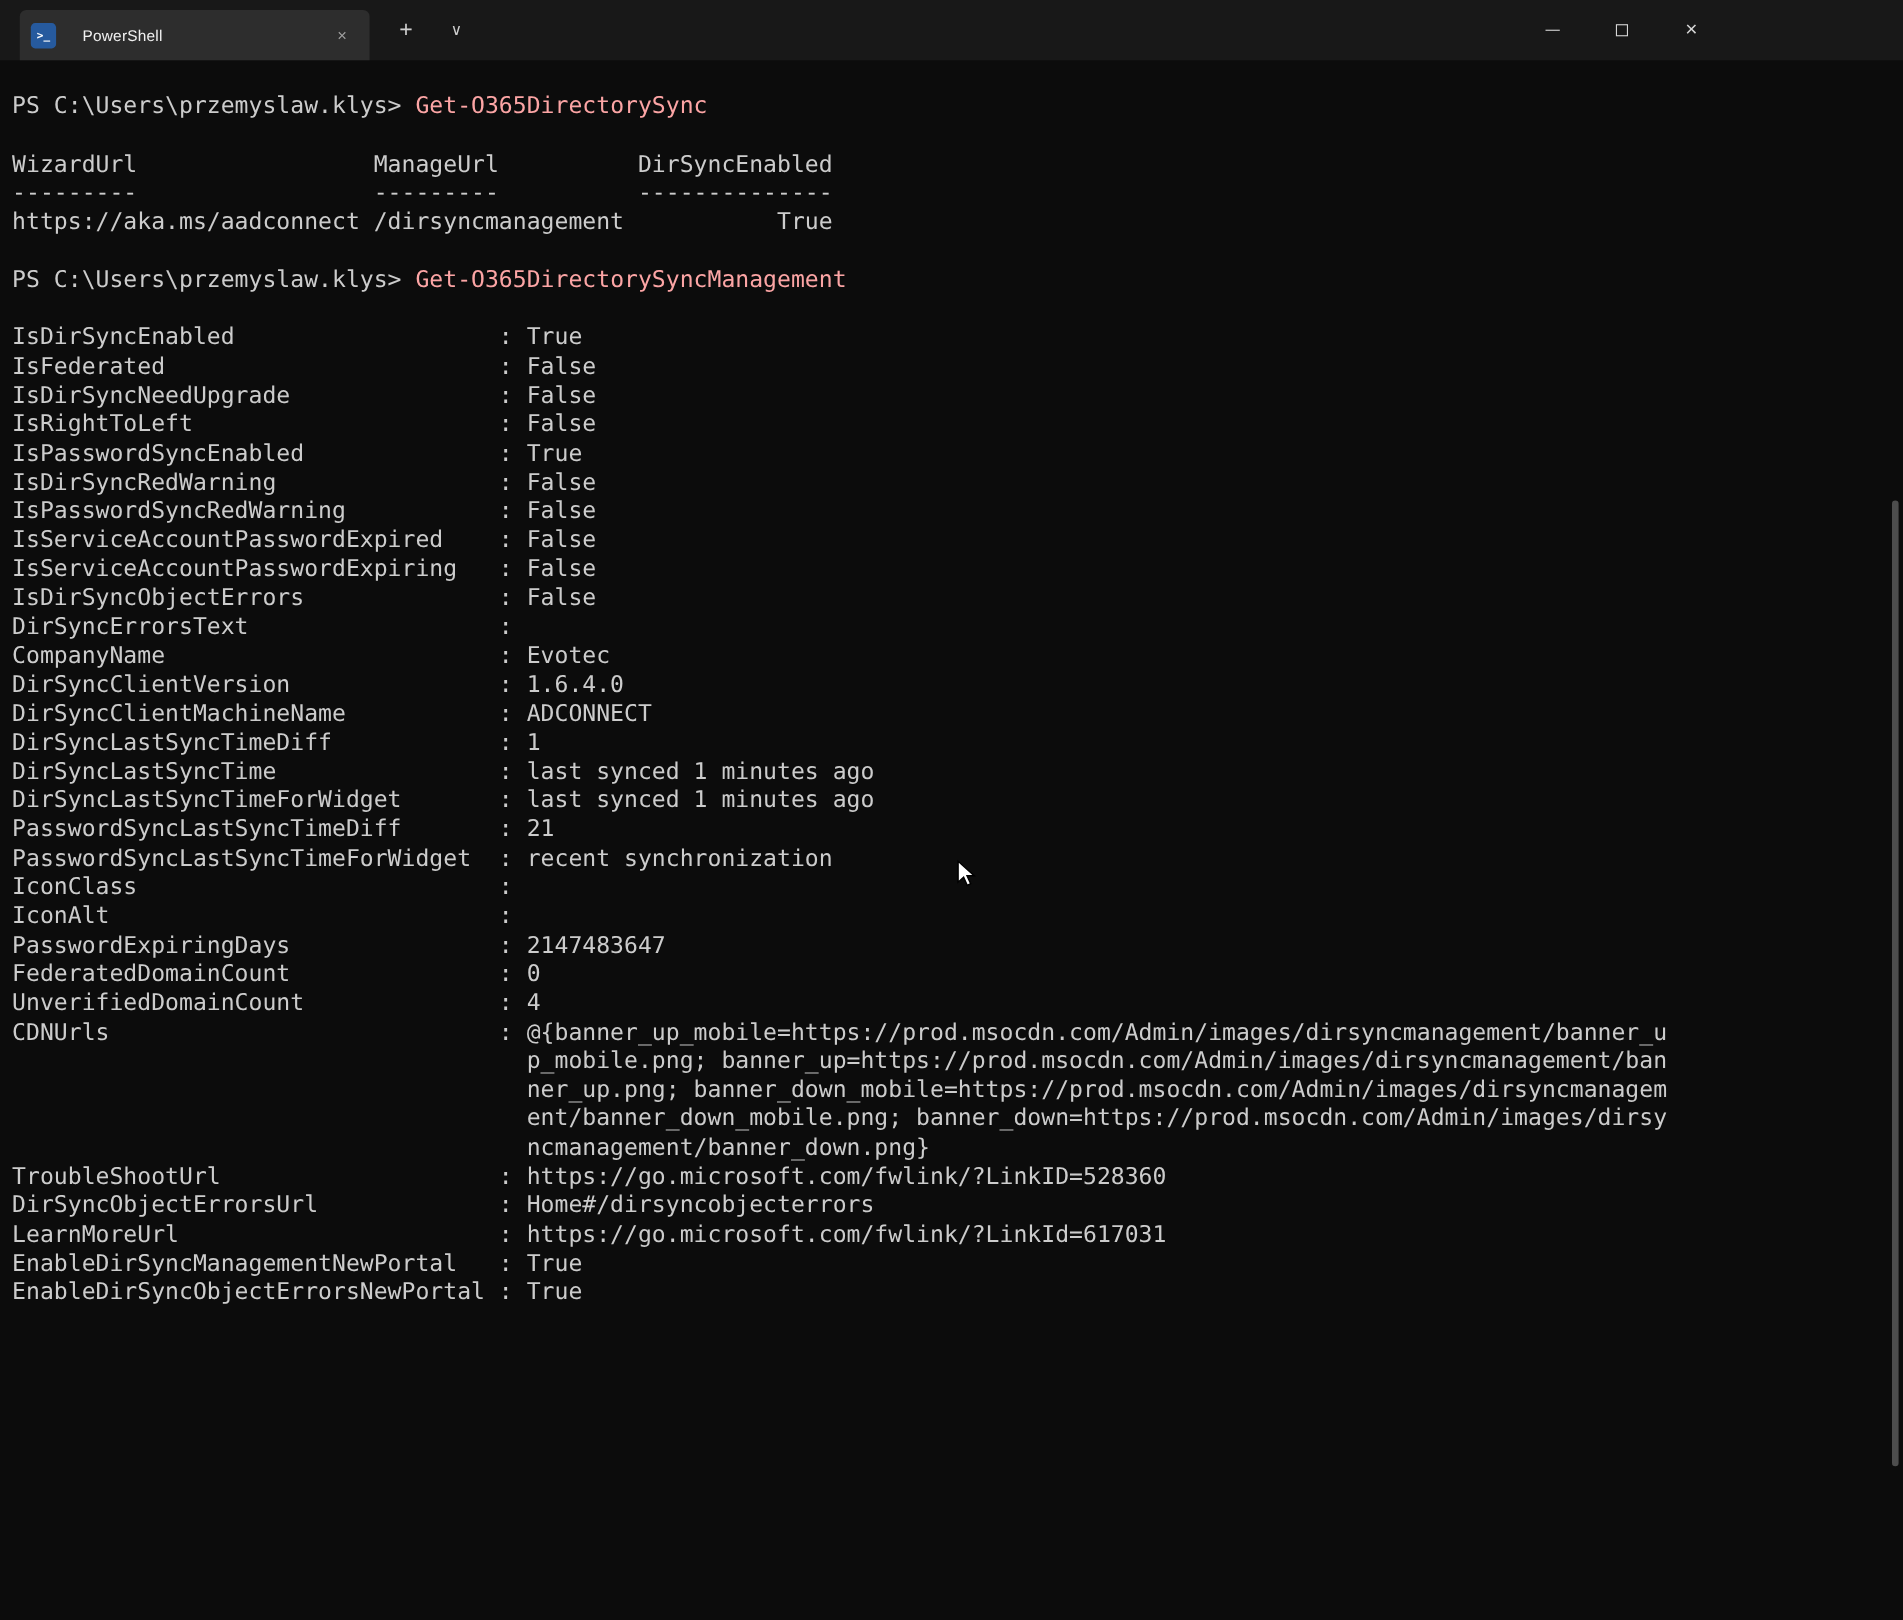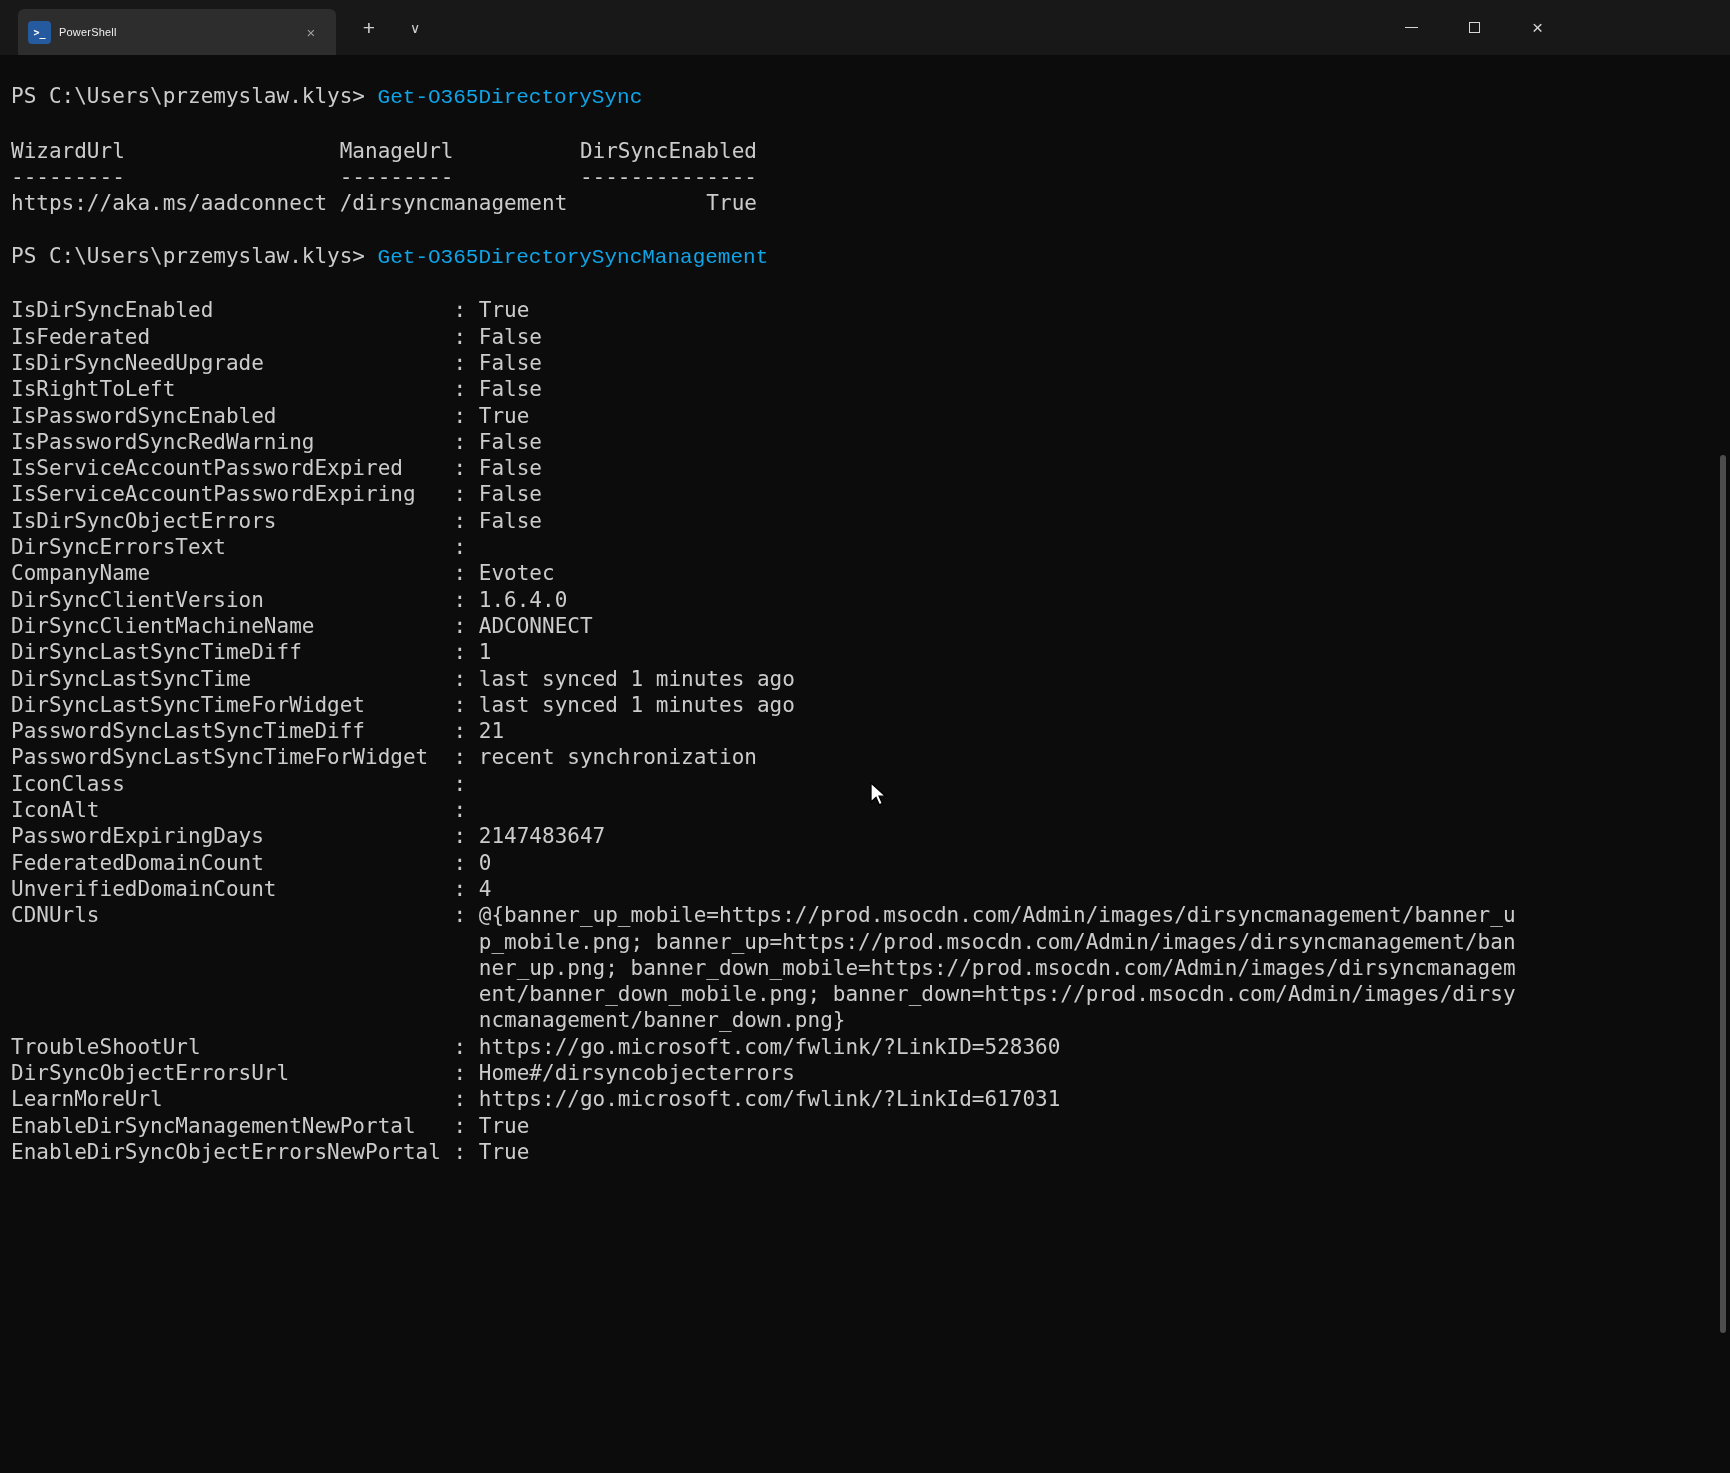--- a/index.html
+++ b/index.html
@@ -29,21 +29,21 @@
   }
   .ps-icon {
     width:23px; height:23px; border-radius:4px;
     background:#265a9e;
     color:#ffffff;
     font-family:"DejaVu Sans Mono",monospace;
     font-size:10px; font-weight:bold;
     display:flex; align-items:center; justify-content:center;
     flex:0 0 auto;
   }
-  .tab-title { margin-left:8px; font-size:11px; letter-spacing:0.2px; }
+  .tab-title { margin-left:24px; font-size:14px; letter-spacing:0.2px; }
   .tab-close {
     margin-left:auto;
     width:26px; height:26px; border-radius:4px;
     display:flex; align-items:center; justify-content:center;
     color:#9f9f9f; font-size:15px;
   }
   .newtab-btn, .tabmenu-btn {
     width:38px; height:38px; margin-left:8px;
     display:flex; align-items:center; justify-content:center;
     color:#cfcfcf; border-radius:4px;
@@ -73,21 +73,21 @@
     padding:28px 0 0 11px;
     color:#cccccc;
     font-size:21px;
   }
   .line {
     white-space:pre;
     line-height:26.3px;
     min-height:26.3px;
     font-size:21px;
   }
-  .cmd { color:#0ea5e9; margin-left:1ch;font-family:Liberation Mono, monospace; }
+  .cmd { color:#fca5a5; margin-left:1ch; }
 
   
   .scroll-track {
     position:absolute; right:0; top:55px;
     width:14px; height:1418px;
   }
   .scroll-thumb {
     position:absolute; right:4px; top:400px;
     width:6px; height:878px;
     background:#4d4d4d; border-radius:3px;
@@ -127,20 +127,21 @@
   <div class="line">https://aka.ms/aadconnect /dirsyncmanagement           True</div>
   <div class="line"></div>
   <div class="line"><span>PS C:\Users\przemyslaw.klys&gt;</span><span class="cmd">Get-O365DirectorySyncManagement</span></div>
   <div class="line"></div>
   <div>
       <div class="line">IsDirSyncEnabled                   : True</div>
       <div class="line">IsFederated                        : False</div>
       <div class="line">IsDirSyncNeedUpgrade               : False</div>
       <div class="line">IsRightToLeft                      : False</div>
       <div class="line">IsPasswordSyncEnabled              : True</div>
+      <div class="line">IsDirSyncRedWarning                : False</div>
       <div class="line">IsPasswordSyncRedWarning           : False</div>
       <div class="line">IsServiceAccountPasswordExpired    : False</div>
       <div class="line">IsServiceAccountPasswordExpiring   : False</div>
       <div class="line">IsDirSyncObjectErrors              : False</div>
       <div class="line">DirSyncErrorsText                  : </div>
       <div class="line">CompanyName                        : Evotec</div>
       <div class="line">DirSyncClientVersion               : 1.6.4.0</div>
       <div class="line">DirSyncClientMachineName           : ADCONNECT</div>
       <div class="line">DirSyncLastSyncTimeDiff            : 1</div>
       <div class="line">DirSyncLastSyncTime                : last synced 1 minutes ago</div>

